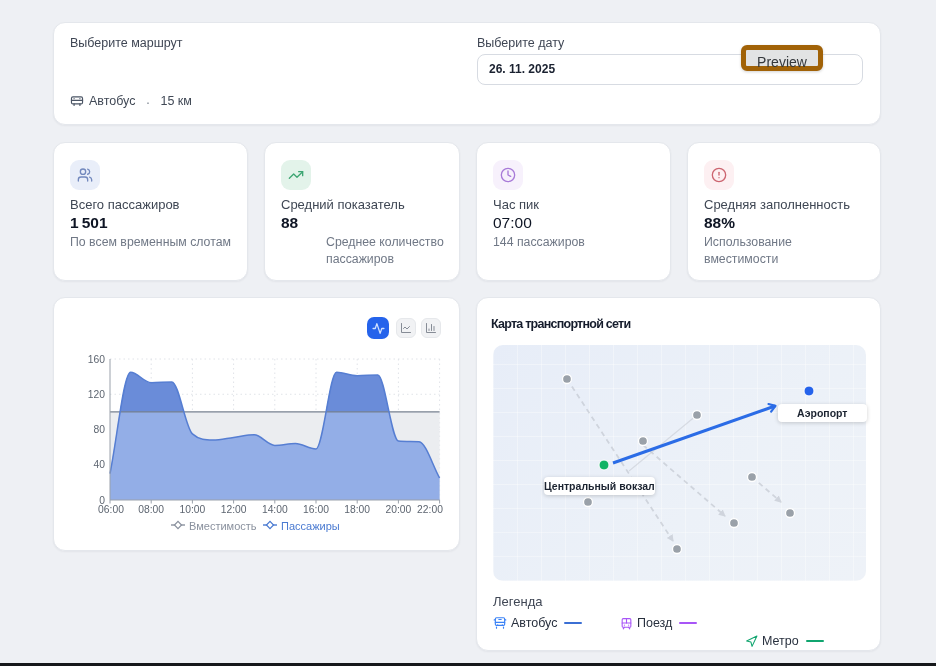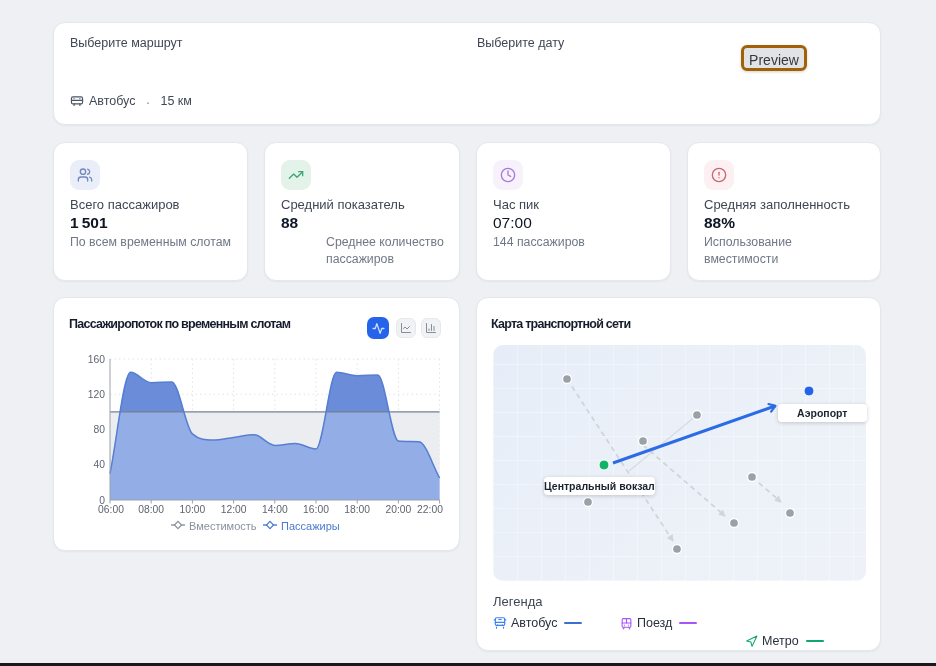--- a/index.html
+++ b/index.html
@@ -8,36 +8,39 @@
   .card { position:absolute; background:#fff; border:1px solid #e4e7ec; border-radius:12px; box-shadow:0 1px 2px rgba(15,23,42,.05); }
   .lbl { font-size:12.5px; color:#3f4654; }
   .abs { position:absolute; }
 </style>
 </head>
 <body>
 
 <div class="card" style="left:53px; top:22px; width:828px; height:103px;">
   <div class="abs lbl" style="left:16px; top:13px;">Выберите маршрут</div>
   <div class="abs lbl" style="left:423px; top:13px;">Выберите дату</div>
+  <div class="abs" style="left:423px; top:31px; width:386px; height:31px; border:1px solid #d7dbe2; border-radius:8px; background:#fff;">
+    <div class="abs" style="left:11px; top:0; line-height:29px; font-size:12px; font-weight:600; color:#1a2130;">26. 11. 2025</div>
+  </div>
   <div class="abs" style="left:16px; top:70px; height:16px; display:flex; align-items:center; gap:5px;">
     <svg width="14" height="14" viewBox="0 0 24 24" fill="none" stroke="#4b5565" stroke-width="2" stroke-linecap="round" stroke-linejoin="round">
         <rect x="2.5" y="5" width="19" height="12" rx="2.5"></rect>
         <path d="M2.5 11h19"></path>
         <path d="M7 17v2.5"></path>
         <path d="M17 17v2.5"></path>
         <path d="M7 8h.01"></path>
         <path d="M17 8h.01"></path>
       </svg>
     <span style="font-size:12.5px; color:#414956;">Автобус</span>
     <span style="color:#8d949e; font-size:15px; margin:0 5px;">·</span>
     <span style="font-size:12.5px; color:#414956;">15 км</span>
   </div>
 </div>
 
-<div class="abs" style="left:741px; top:45px; width:66px; height:26px; background:#e2e3e4; border:3px solid #a16207; border-radius:6px; box-shadow:0 1px 3px rgba(0,0,0,.18); z-index:50; text-align:center; line-height:24px; font-size:14px; color:#35383c;">Preview</div>
+<div class="abs" style="left:741px; top:45px; width:82px; height:26px; background:#e2e3e4; border:5px solid #a16207; border-radius:6px; box-shadow:0 1px 3px rgba(0,0,0,.18); z-index:50; text-align:center; line-height:24px; font-size:14px; color:#35383c;">Preview</div>
 
 <div class="card" style="left:53px; top:142px; width:195px; height:139px;">
   <div class="abs" style="left:16px; top:17px; width:30px; height:30px; border-radius:9px; background:#e9eef9; display:flex; align-items:center; justify-content:center;">
     <svg width="16" height="16" viewBox="0 0 24 24" fill="none" stroke="#7288bd" stroke-width="2" stroke-linecap="round" stroke-linejoin="round">
         <path d="M16 21v-2a4 4 0 0 0-4-4H6a4 4 0 0 0-4 4v2"></path>
         <circle cx="9" cy="7" r="4"></circle>
         <path d="M22 21v-2a4 4 0 0 0-3-3.87"></path>
         <path d="M16 3.13a4 4 0 0 1 0 7.75"></path>
       </svg>
   </div>
@@ -77,21 +80,20 @@
         <line x1="12" y1="8" x2="12" y2="12"></line>
         <line x1="12" y1="16" x2="12.01" y2="16"></line>
       </svg>
   </div>
   <div class="abs" style="left:16px; top:54px; font-size:13px; color:#3f4754;">Средняя заполненность</div>
   <div class="abs" style="left:16px; top:71px; font-size:15.5px; font-weight:bold; color:#0e1524;">88%</div>
   <div class="abs" style="left:16px; top:91px; font-size:12.3px; color:#707886; line-height:17px; width:130px;">Использование вместимости</div>
 </div>
 
 <div class="card" style="left:53px; top:297px; width:407px; height:254px;">
-  <div class="abs" style="left:15px; top:19px; font-size:12.5px; letter-spacing:-0.75px; font-weight:bold; color:#151c2c;">Пассажиропоток по временным слотам</div>
   <div class="abs" style="left:313px; top:19px; width:22px; height:22px; background:#2563eb; border-radius:7px; display:flex; align-items:center; justify-content:center;">
     <svg width="13" height="13" viewBox="0 0 24 24" fill="none" stroke="#cfe0ff" stroke-width="2.4" stroke-linecap="round" stroke-linejoin="round">
         <path d="M22 12h-4l-3 9L9 3l-3 9H2"></path>
       </svg>
   </div>
   <div class="abs" style="left:342px; top:20px; width:20px; height:20px; background:#f1f2f4; border:1px solid #e6e8eb; border-radius:6px; display:flex; align-items:center; justify-content:center;">
     <svg width="12" height="12" viewBox="0 0 24 24" fill="none" stroke="#868c96" stroke-width="2" stroke-linecap="round" stroke-linejoin="round">
         <path d="M3 3v18h18"></path>
         <path d="m19 9-5 5-4-4-3 3"></path>
       </svg>

